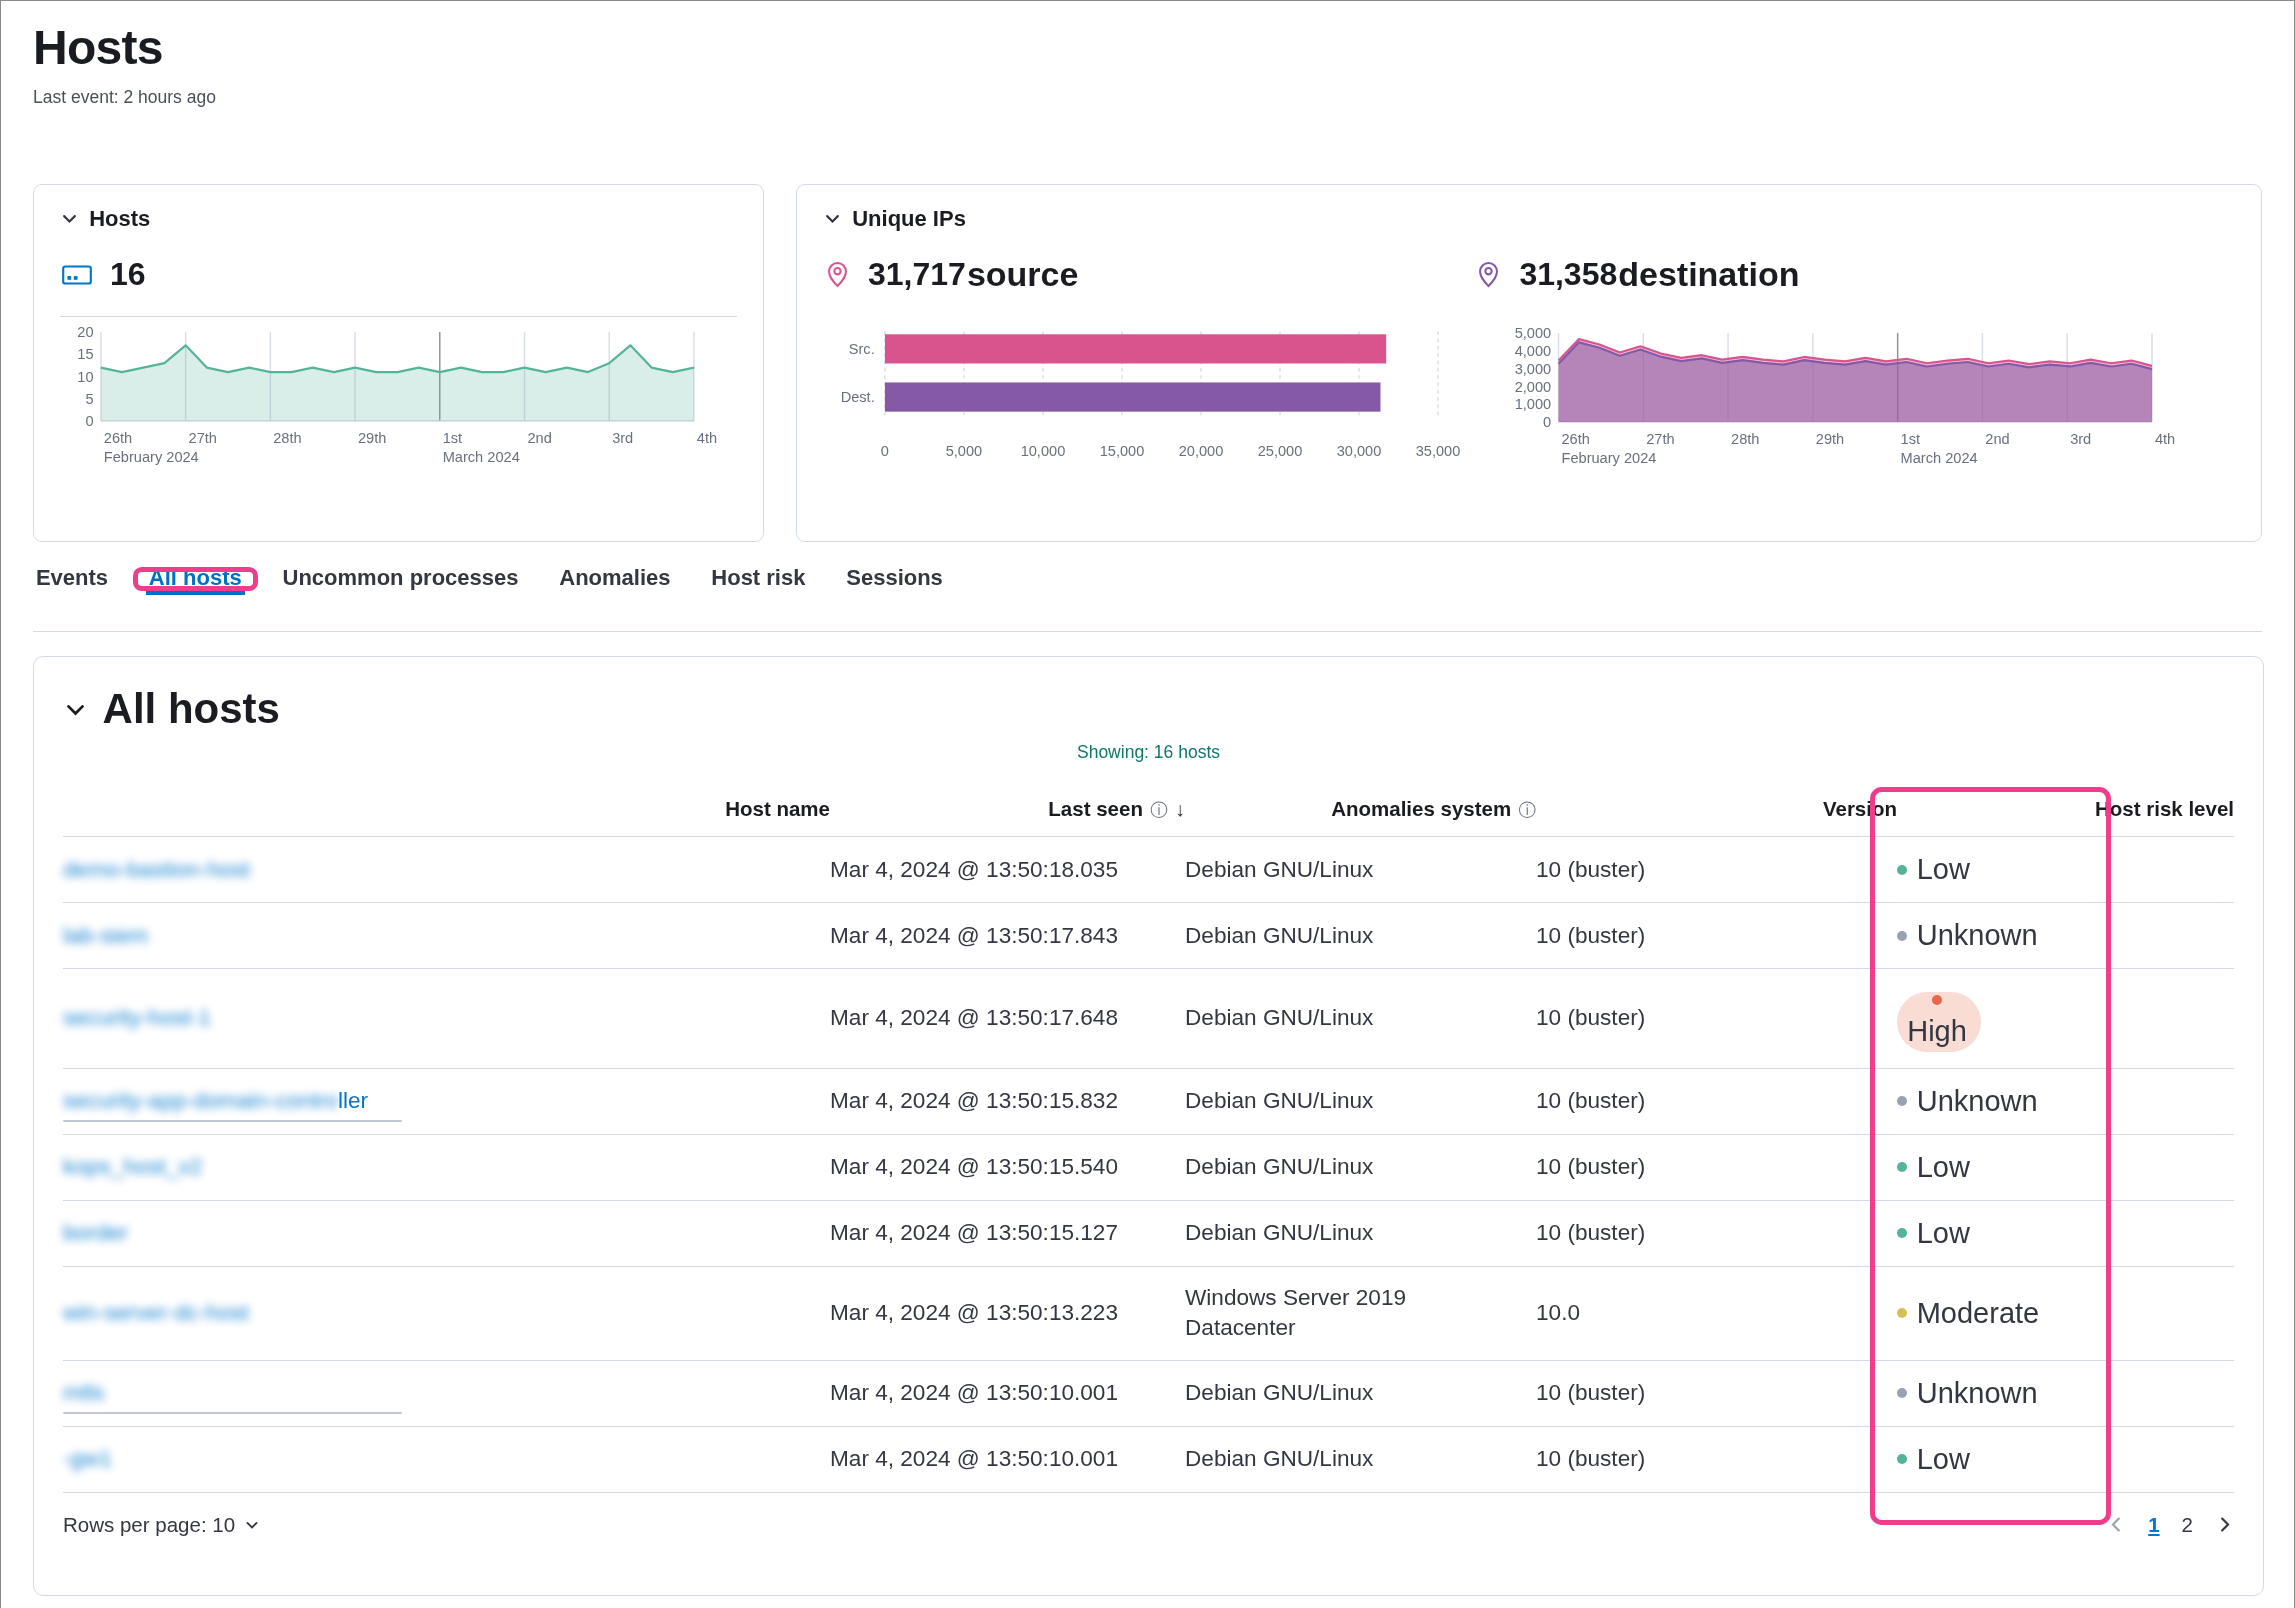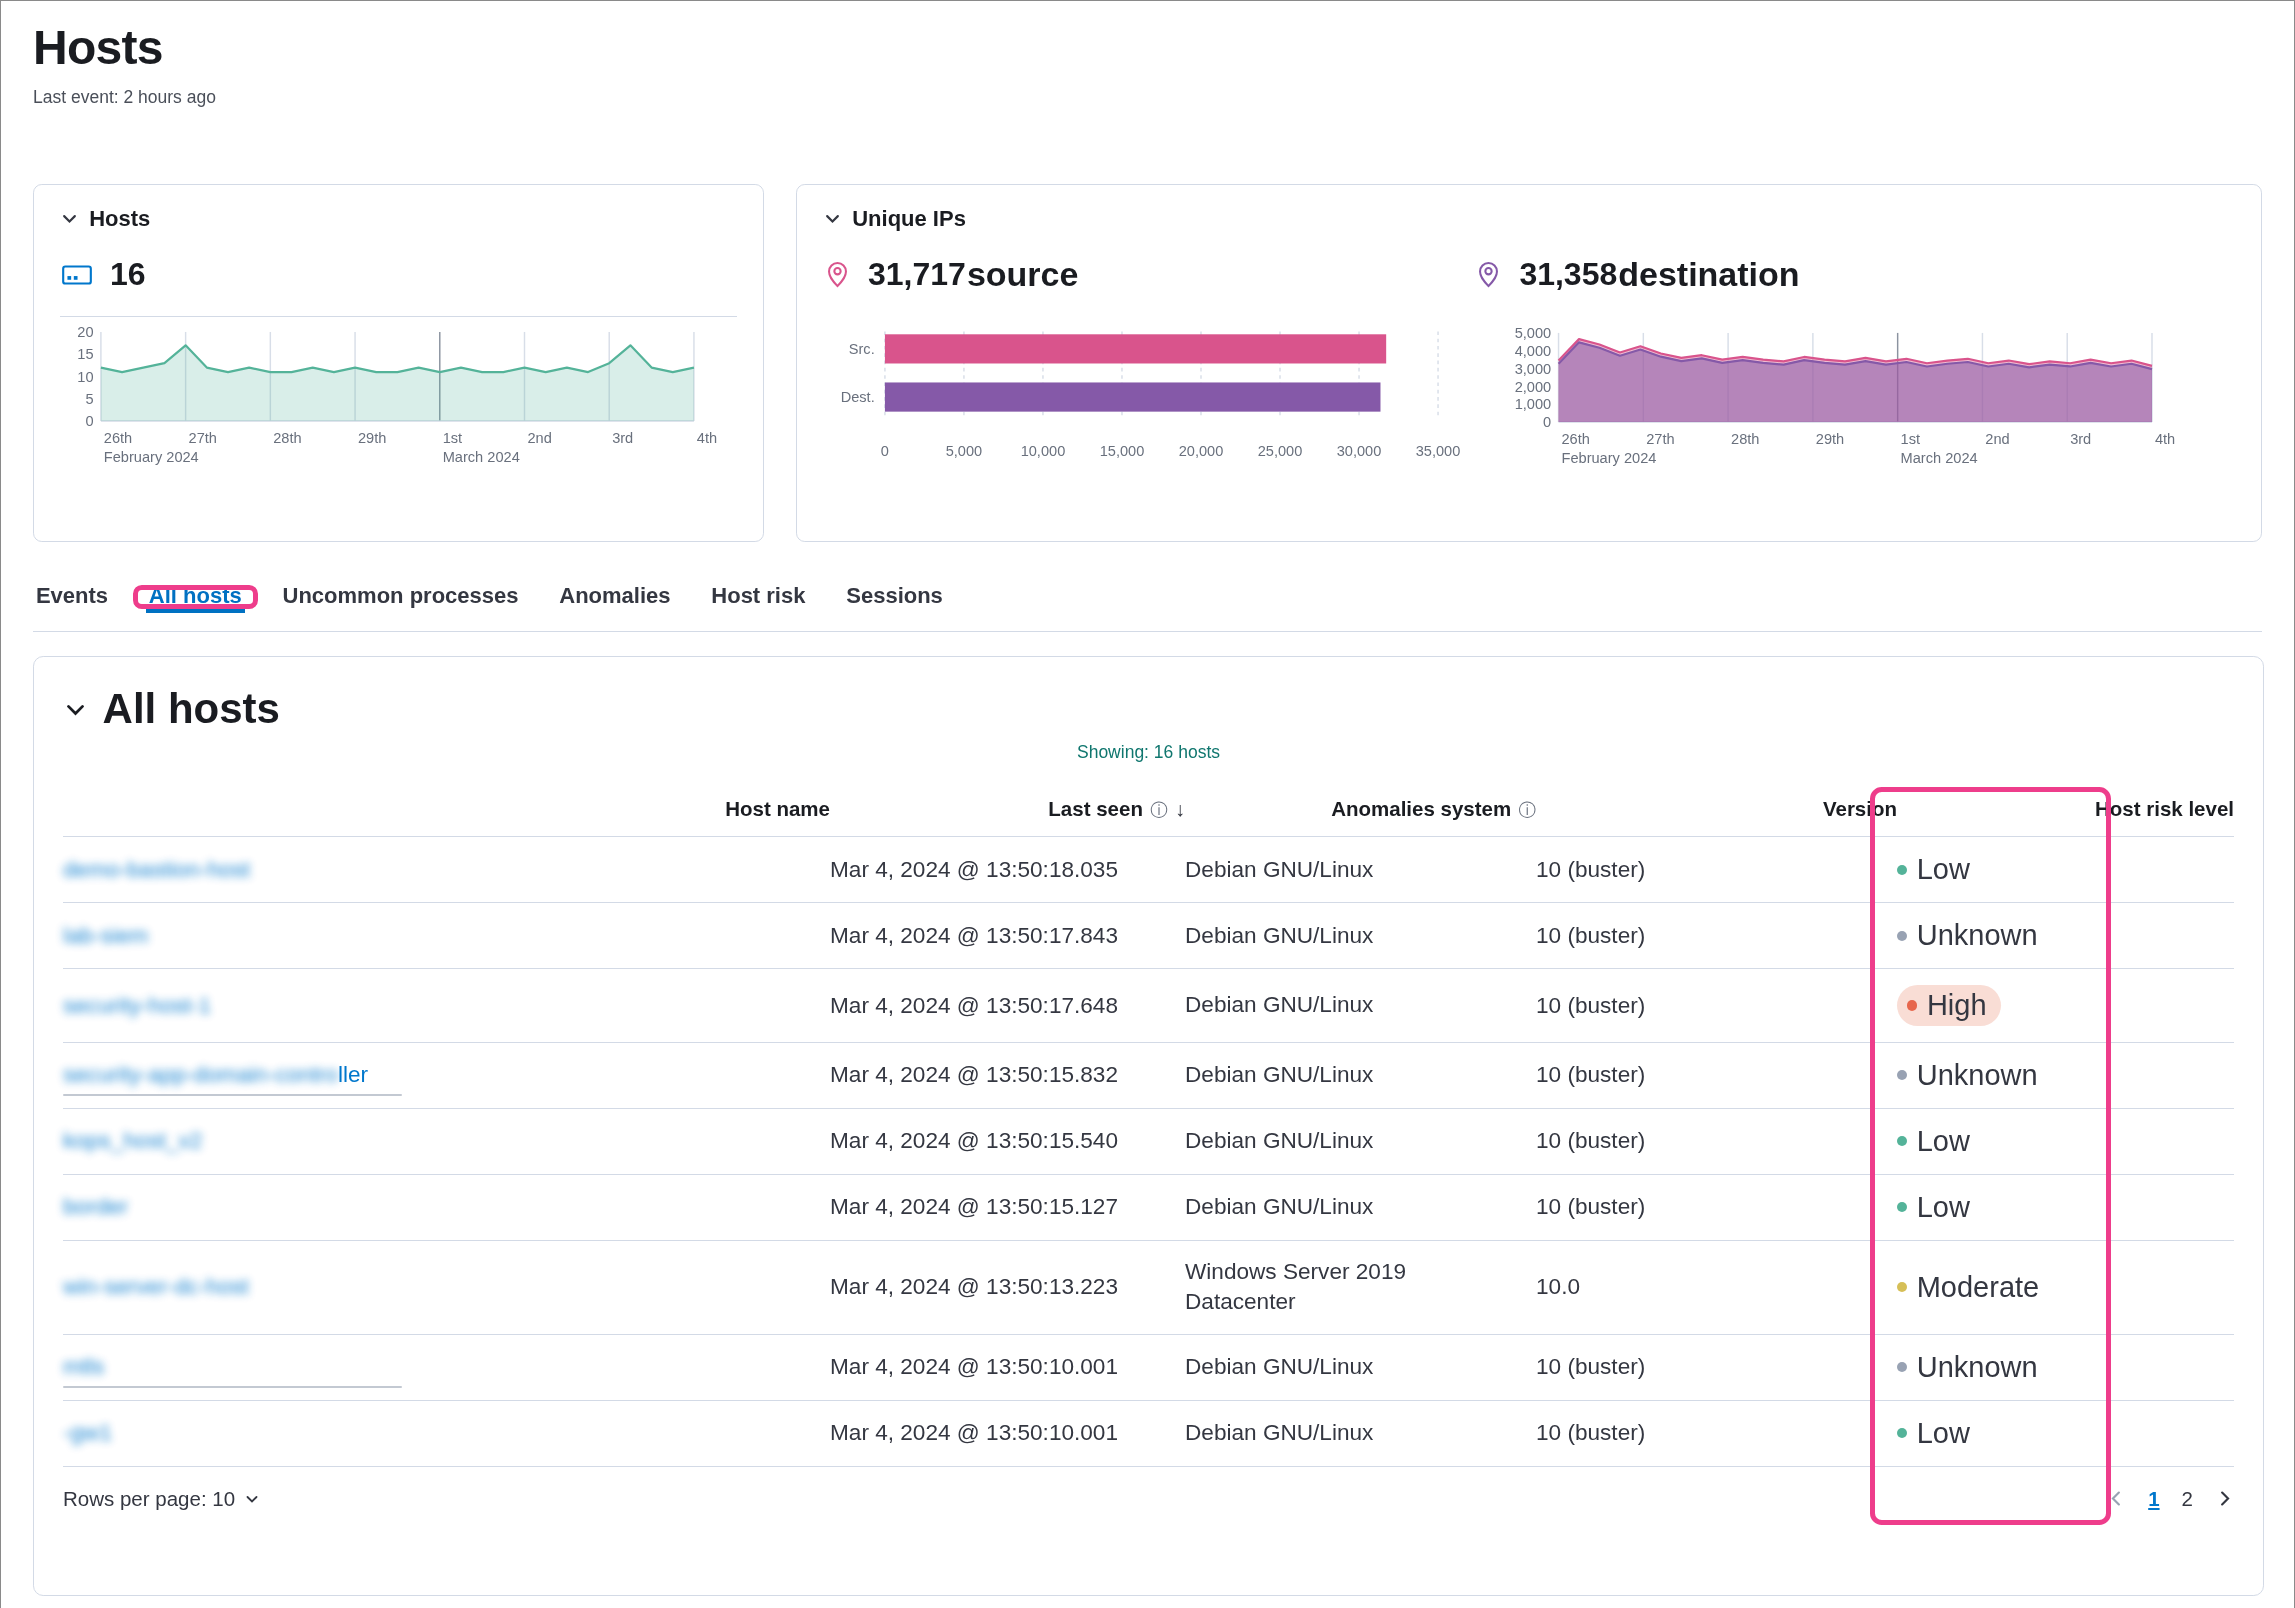--- a/index.html
+++ b/index.html
@@ -24,21 +24,21 @@
   #hostsChart{margin-top:8.8px;}
   .ip-stat{display:flex;align-items:center;}
   .ip-stat .pin{margin-right:16px;display:flex;}
   .ip-num{font-size:32px;font-weight:700;color:#1a1c21;}
   .ip-label{font-size:34px;font-weight:700;color:#1a1c21;margin-left:1px;}
   .ip-stat.dest{margin-left:380px;}
   .ips-charts{display:flex;gap:22px;margin-top:28px;}
 
   
   .tabs{position:absolute;left:32px;top:564px;right:32px;height:66px;display:flex;gap:35px;
-        align-items:center;border-bottom:1.5px solid #d3dae6;}
+        align-items:flex-start;border-bottom:1.5px solid #d3dae6;}
   .tab{display:flex;align-items:center;font-size:22px;font-weight:700;color:#343741;
        border-bottom:4.4px solid transparent;box-sizing:border-box;position:relative;cursor:pointer;padding:0 2.9px;}
   .tab.active{color:#0071c2;border-bottom-color:#0071c2;}
   .tab.annotated::before{content:'';position:absolute;top:1.5px;bottom:0px;left:-13px;right:-13px;
        border:5.1px solid #ee3d8b;border-radius:8.8px;pointer-events:none;}
 
   
   .main-panel{position:absolute;left:32px;top:655px;width:2231px;height:940px;border:1.5px solid #d3dae6;
        border-radius:10.2px;box-sizing:border-box;padding:28px 29px;background:#fff;}
   .heading-row{display:flex;align-items:center;gap:14.6px;}
@@ -291,21 +291,21 @@
             <td><span class="risk-badge">
                 <span class="dot" style="background: rgb(152, 162, 179);"></span>
                 <span>Unknown</span>
               </span></td>
           </tr>
           <tr>
             <td><span class="host-link"><span class="blurred">security-host-1</span></span></td>
             <td>Mar 4, 2024 @ 13:50:17.648</td>
             <td class="os-cell"><span>Debian GNU/Linux</span></td>
             <td>10 (buster)</td>
-            <td><span class="risk-badge pill" style="background: rgb(249, 221, 213);">
+            <td><span class="risk-badge pill" style="background: rgb(249, 221, 213); flex-direction: column;">
                 <span class="dot" style="background: rgb(231, 102, 76);"></span>
                 <span>High</span>
               </span></td>
           </tr>
           <tr>
             <td><span class="host-link"><span class="blurred">security-app-domain-contro</span><span class="host-visible">ller</span></span><div class="smudge-line"></div></td>
             <td>Mar 4, 2024 @ 13:50:15.832</td>
             <td class="os-cell"><span>Debian GNU/Linux</span></td>
             <td>10 (buster)</td>
             <td><span class="risk-badge">

